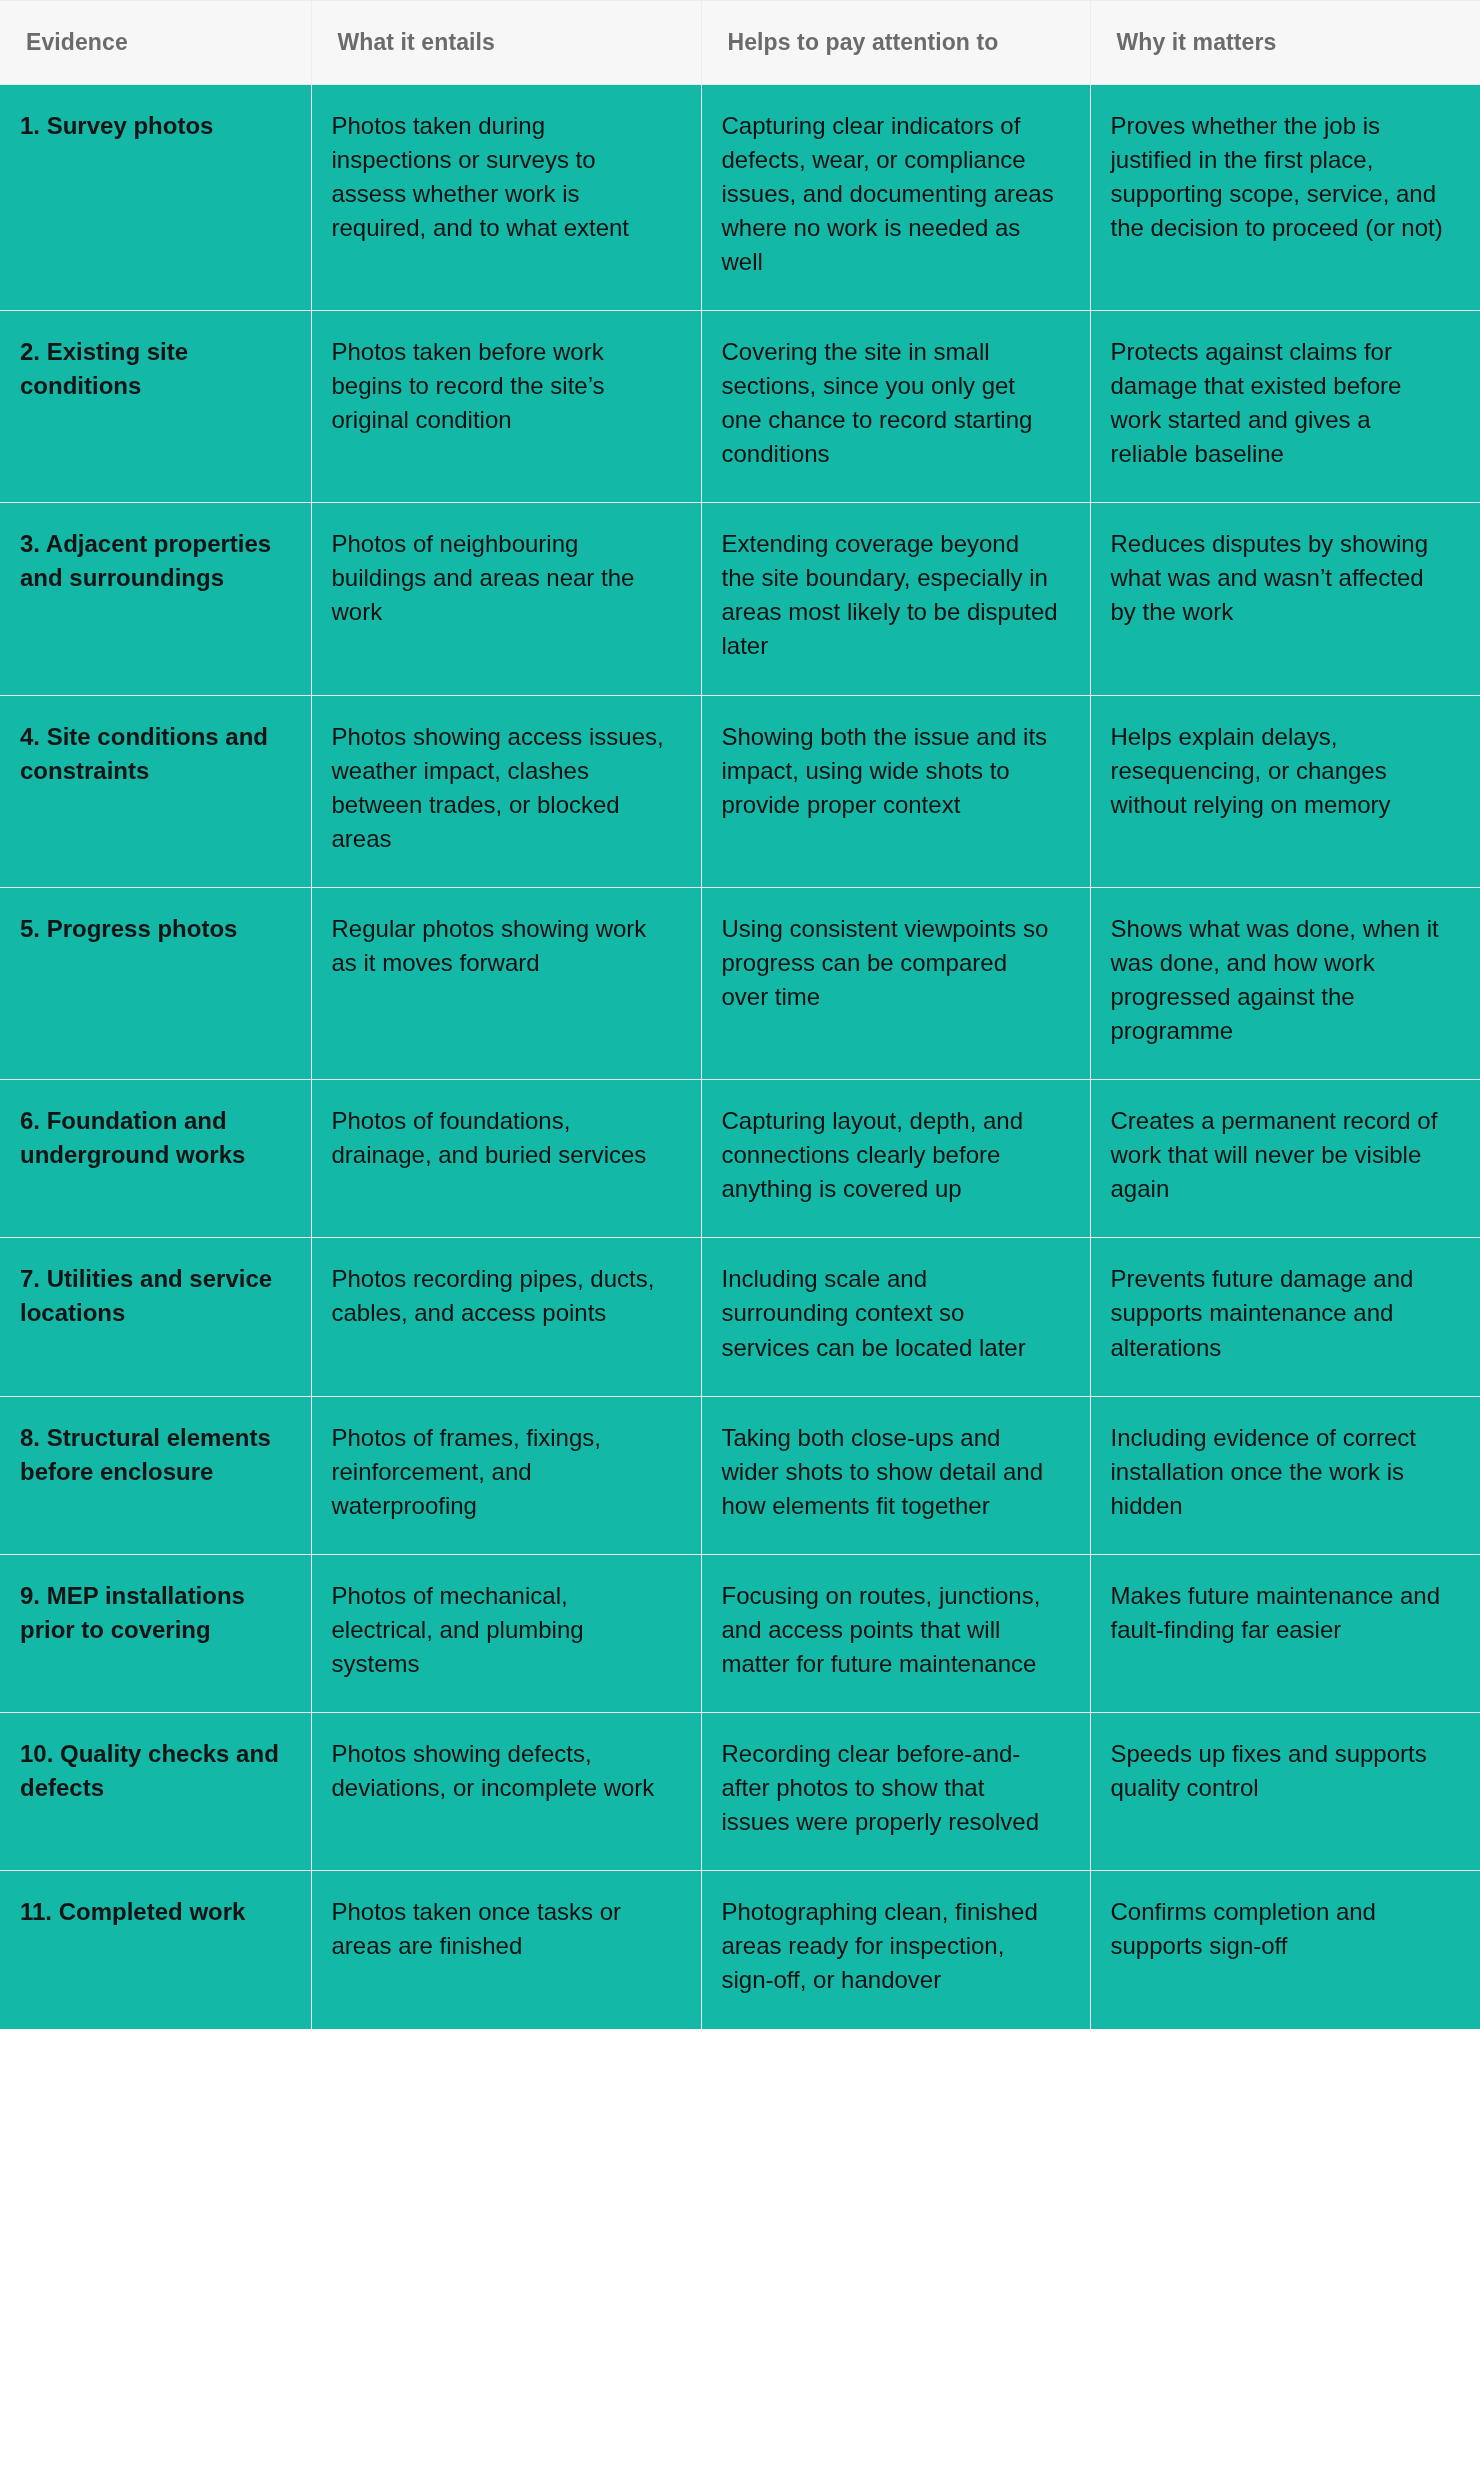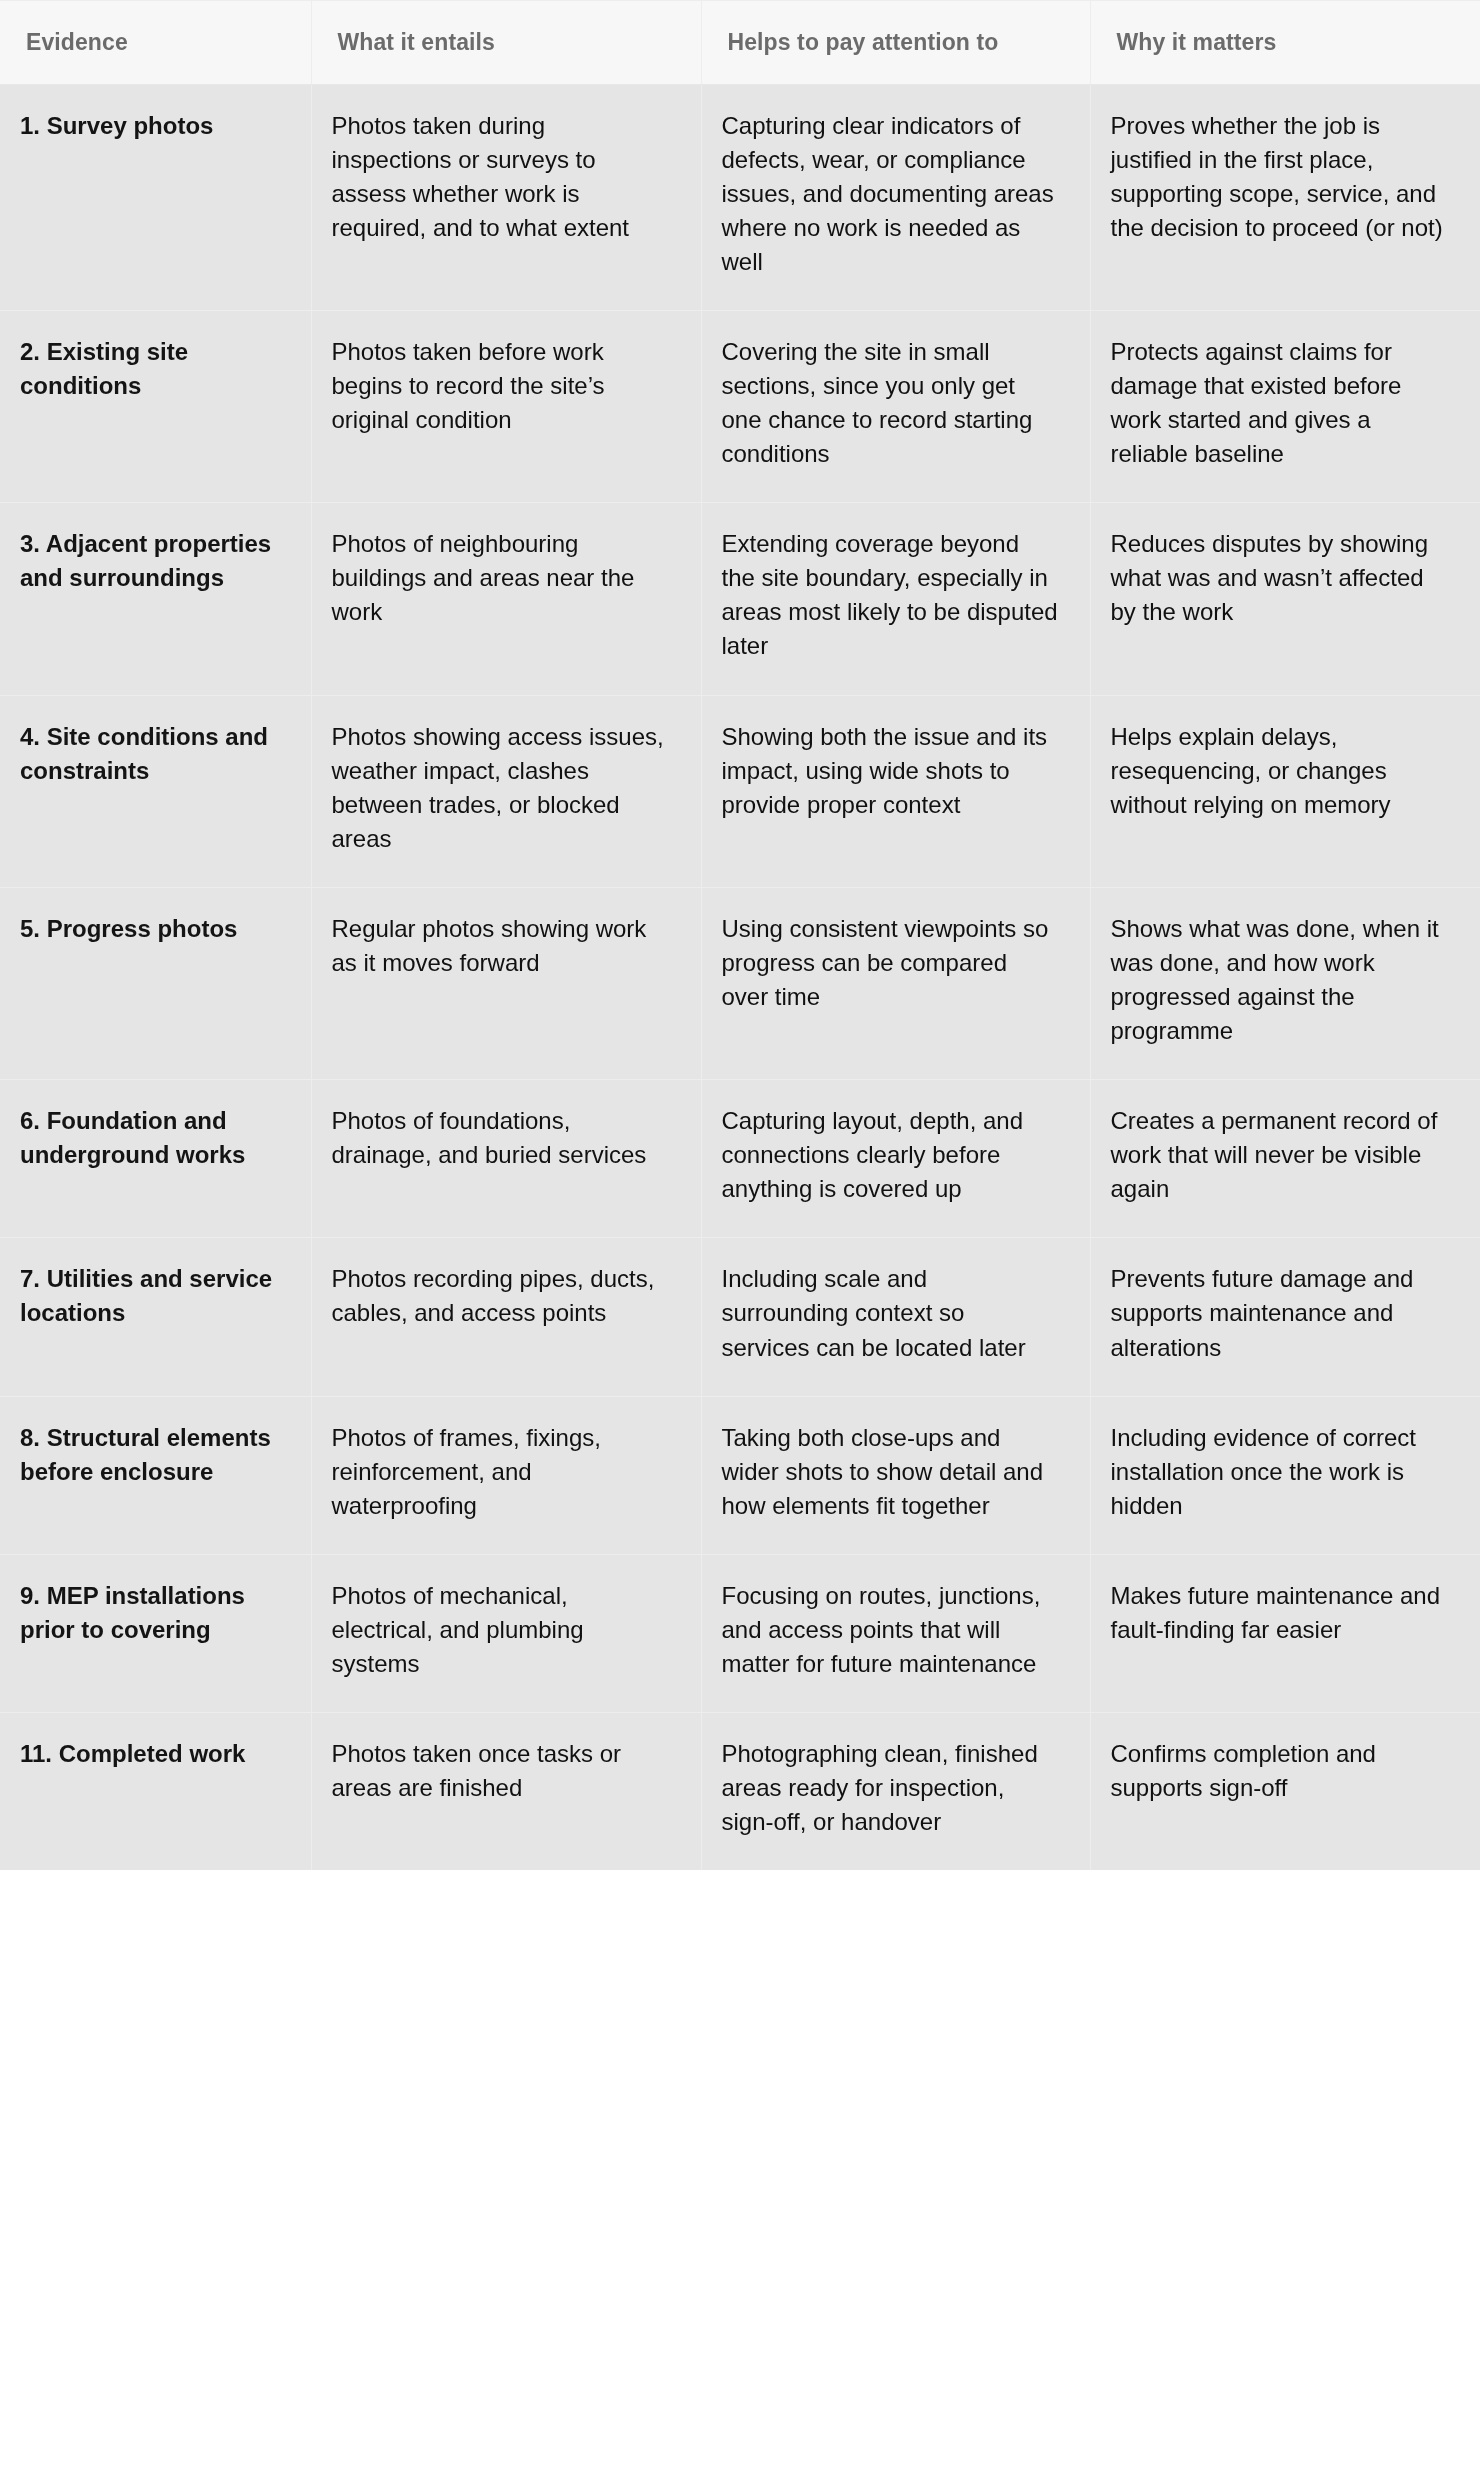--- a/index.html
+++ b/index.html
@@ -14,21 +14,21 @@
     width: 1480px;
     min-height: 2487px;
     background: #ffffff;
     overflow: hidden;
   }
 
   table.evidence-table {
     width: 1480px;
     border-collapse: collapse;
     table-layout: fixed;
-    background: #e5e5e5;
+    background: #14b8a6;
   }
 
   col.c1 { width: 311px; }
   col.c2 { width: 390px; }
   col.c3 { width: 389px; }
   col.c4 { width: 391px; }
 
   thead tr.header-row {
     background: #f7f7f7;
   }
@@ -140,20 +140,26 @@
           <td>Taking both close-ups and wider shots to show detail and how elements fit together</td>
           <td class="last-col">Including evidence of correct installation once the work is hidden</td>
         </tr>
         <tr>
           <td class="evidence-cell">9. MEP installations prior to covering</td>
           <td>Photos of mechanical, electrical, and plumbing systems</td>
           <td>Focusing on routes, junctions, and access points that will matter for future maintenance</td>
           <td class="last-col">Makes future maintenance and fault-finding far easier</td>
         </tr>
         <tr>
+          <td class="evidence-cell">10. Quality checks and defects</td>
+          <td>Photos showing defects, deviations, or incomplete work</td>
+          <td>Recording clear before-and-after photos to show that issues were properly resolved</td>
+          <td class="last-col">Speeds up fixes and supports quality control</td>
+        </tr>
+        <tr>
           <td class="evidence-cell">11. Completed work</td>
           <td>Photos taken once tasks or areas are finished</td>
           <td>Photographing clean, finished areas ready for inspection, sign-off, or handover</td>
           <td class="last-col">Confirms completion and supports sign-off</td>
         </tr>
       </tbody>
   </table>
 </div>
 
 

